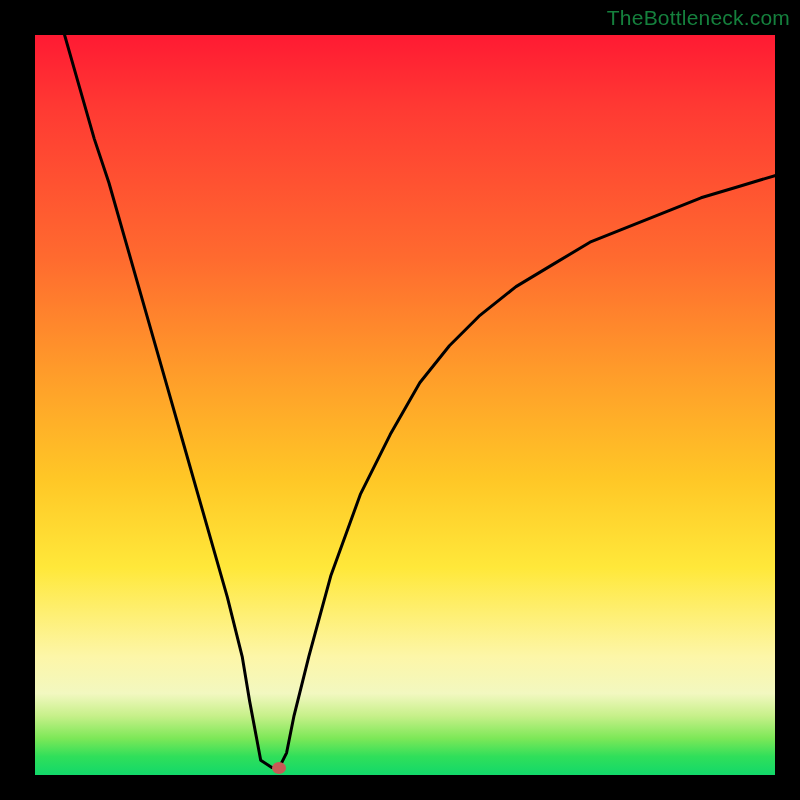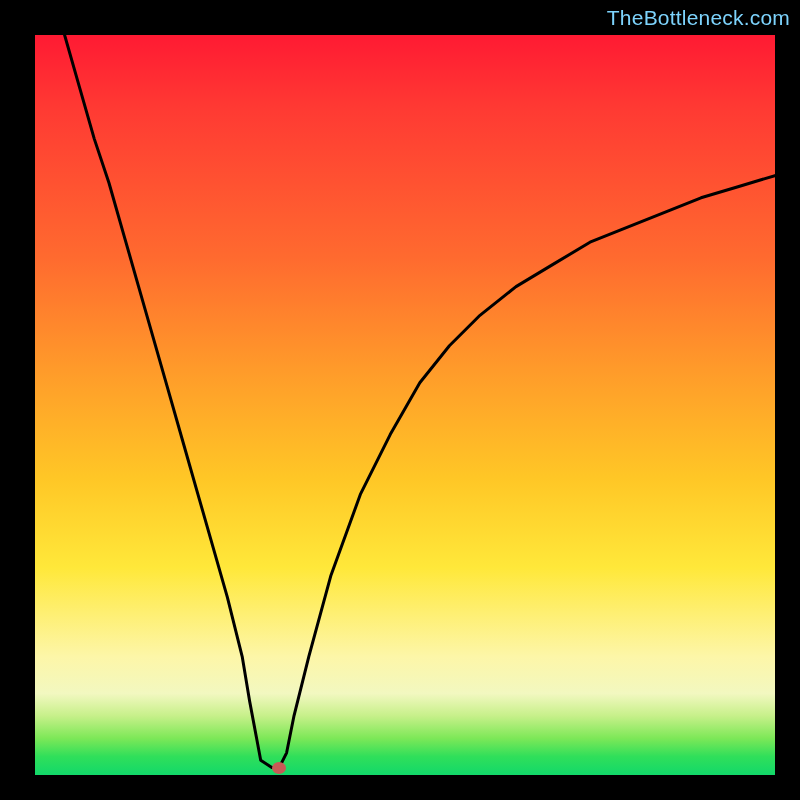--- a/index.html
+++ b/index.html
@@ -51,21 +51,21 @@
     width: 14px;
     height: 12px;
     border-radius: 50%;
     background: #c75a56;
     transform: translate(-50%, -50%);
   }
   .watermark {
     position: absolute;
     top: 6px;
     right: 10px;
-    color: #7dd3fc;
+    color: #15803d;
     font-size: 21px;
     letter-spacing: 0.2px;
     user-select: none;
   }
 </style>
 </head>
 <body>
 
 <div class="chart-wrap">
 

